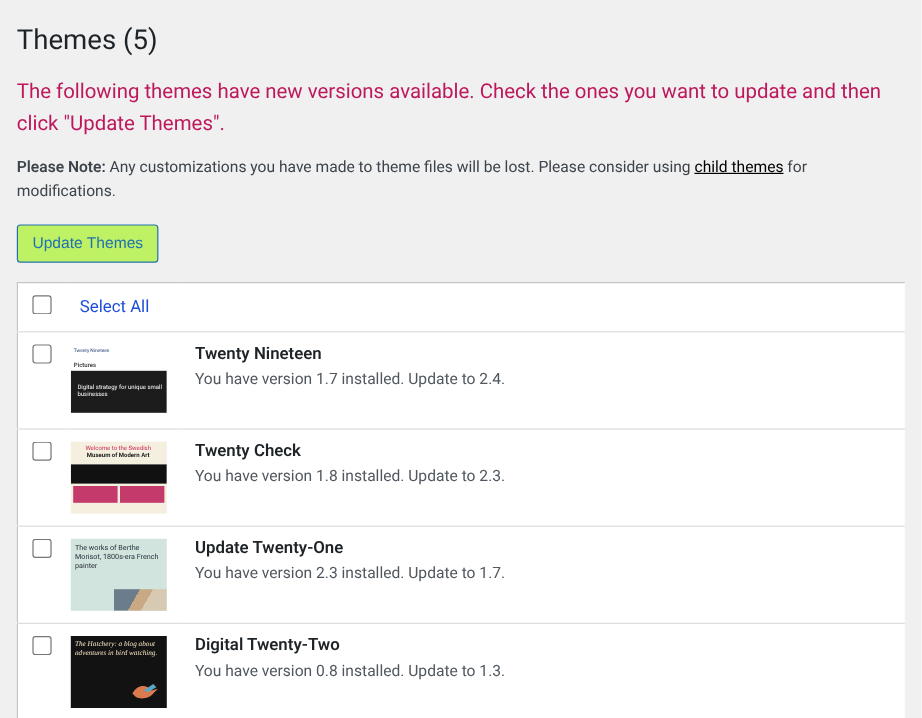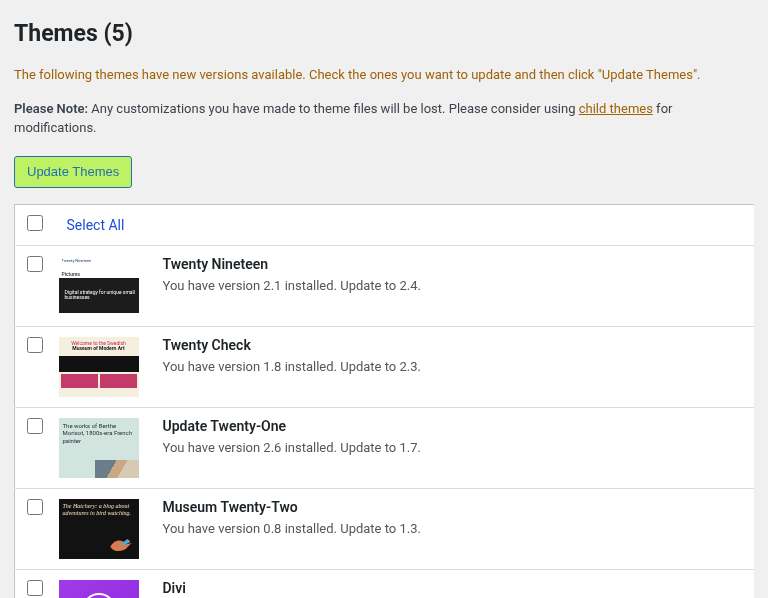--- a/index.html
+++ b/index.html
@@ -10,39 +10,39 @@
     font-size: 13px;
     color: #3c434a;
     background: #f0f0f1;
     width: 768px;
   }
   .wrap {
     padding: 10px 14px 0 14px;
   }
   h2.section-title {
     font-size: 23px;
-    font-weight: 700;
+    font-weight: 400;
     color: #1d2327;
     margin: 10px 0 18px 0;
   }
   p.intro {
     margin: 0 0 14px 0;
-    font-size: 13px;
+    font-size: 17px;
     line-height: 1.5;
-    color: #a16207;
+    color: #be185d;
   }
   p.note {
     margin: 0 0 18px 0;
     font-size: 13px;
     line-height: 1.5;
     color: #3c434a;
   }
   p.note strong { font-weight: 600; text-align: center; }
   a.link {
-    color: #a16207;
+    color: #000000;
     text-decoration: underline;
   }
   .button {
     display: inline-block;
     background: #bef264;
     border: 1px solid #2271b1;
     color: #2271b1;
     border-radius: 3px;
     padding: 6px 12px;
     font-size: 13px;
@@ -153,21 +153,21 @@
           <div class="thumb-box tn-2019">
             <div class="top">Twenty Nineteen</div>
             <div class="lab">Pictures</div>
             <div class="hero">
                 <span>Digital strategy for unique small businesses</span>
               </div>
           </div>
         </td>
         <td class="info">
           <div class="theme-name">Twenty Nineteen</div>
-          <div class="theme-desc">You have version 2.1 installed. Update to 2.4.</div>
+          <div class="theme-desc">You have version 1.7 installed. Update to 2.4.</div>
         </td>
       </tr>
 
       <tr>
         <td class="cb"><input type="checkbox" style=""></td>
         <td class="thumb">
           <div class="thumb-box tn-2020">
             <div class="title"><span>Welcome to the Swedish</span><b>Museum of Modern Art</b></div>
             <div class="bar"></div>
             <div class="pinks">
@@ -185,39 +185,39 @@
       <tr>
         <td class="cb"><input type="checkbox" style=""></td>
         <td class="thumb">
           <div class="thumb-box tn-2021">
             <div class="txt">The works of Berthe Morisot, 1800s-era French painter</div>
             <div class="img"></div>
           </div>
         </td>
         <td class="info">
           <div class="theme-name">Update Twenty-One</div>
-          <div class="theme-desc">You have version 2.6 installed. Update to 1.7.</div>
+          <div class="theme-desc">You have version 2.3 installed. Update to 1.7.</div>
         </td>
       </tr>
 
       <tr>
         <td class="cb"><input type="checkbox" style=""></td>
         <td class="thumb">
           <div class="thumb-box tn-2022">
             <div class="txt">The Hatchery: a blog about adventures in bird watching.</div>
             <div class="bird">
               <svg viewBox="0 0 40 30">
                   <path d="M4 18 C10 6, 22 6, 28 14 L36 12 L30 18 C26 24, 14 26, 8 22 Z" fill="#d97b4f"></path>
                   <path d="M18 14 L30 6 L34 10 L24 16 Z" fill="#5aa7c7"></path>
                 </svg>
             </div>
           </div>
         </td>
         <td class="info">
-          <div class="theme-name">Museum Twenty-Two</div>
+          <div class="theme-name">Digital Twenty-Two</div>
           <div class="theme-desc">You have version 0.8 installed. Update to 1.3.</div>
         </td>
       </tr>
 
       <tr>
         <td class="cb"><input type="checkbox" style=""></td>
         <td class="thumb">
           <div class="thumb-box tn-divi">
             <div class="circle">D</div>
           </div>

